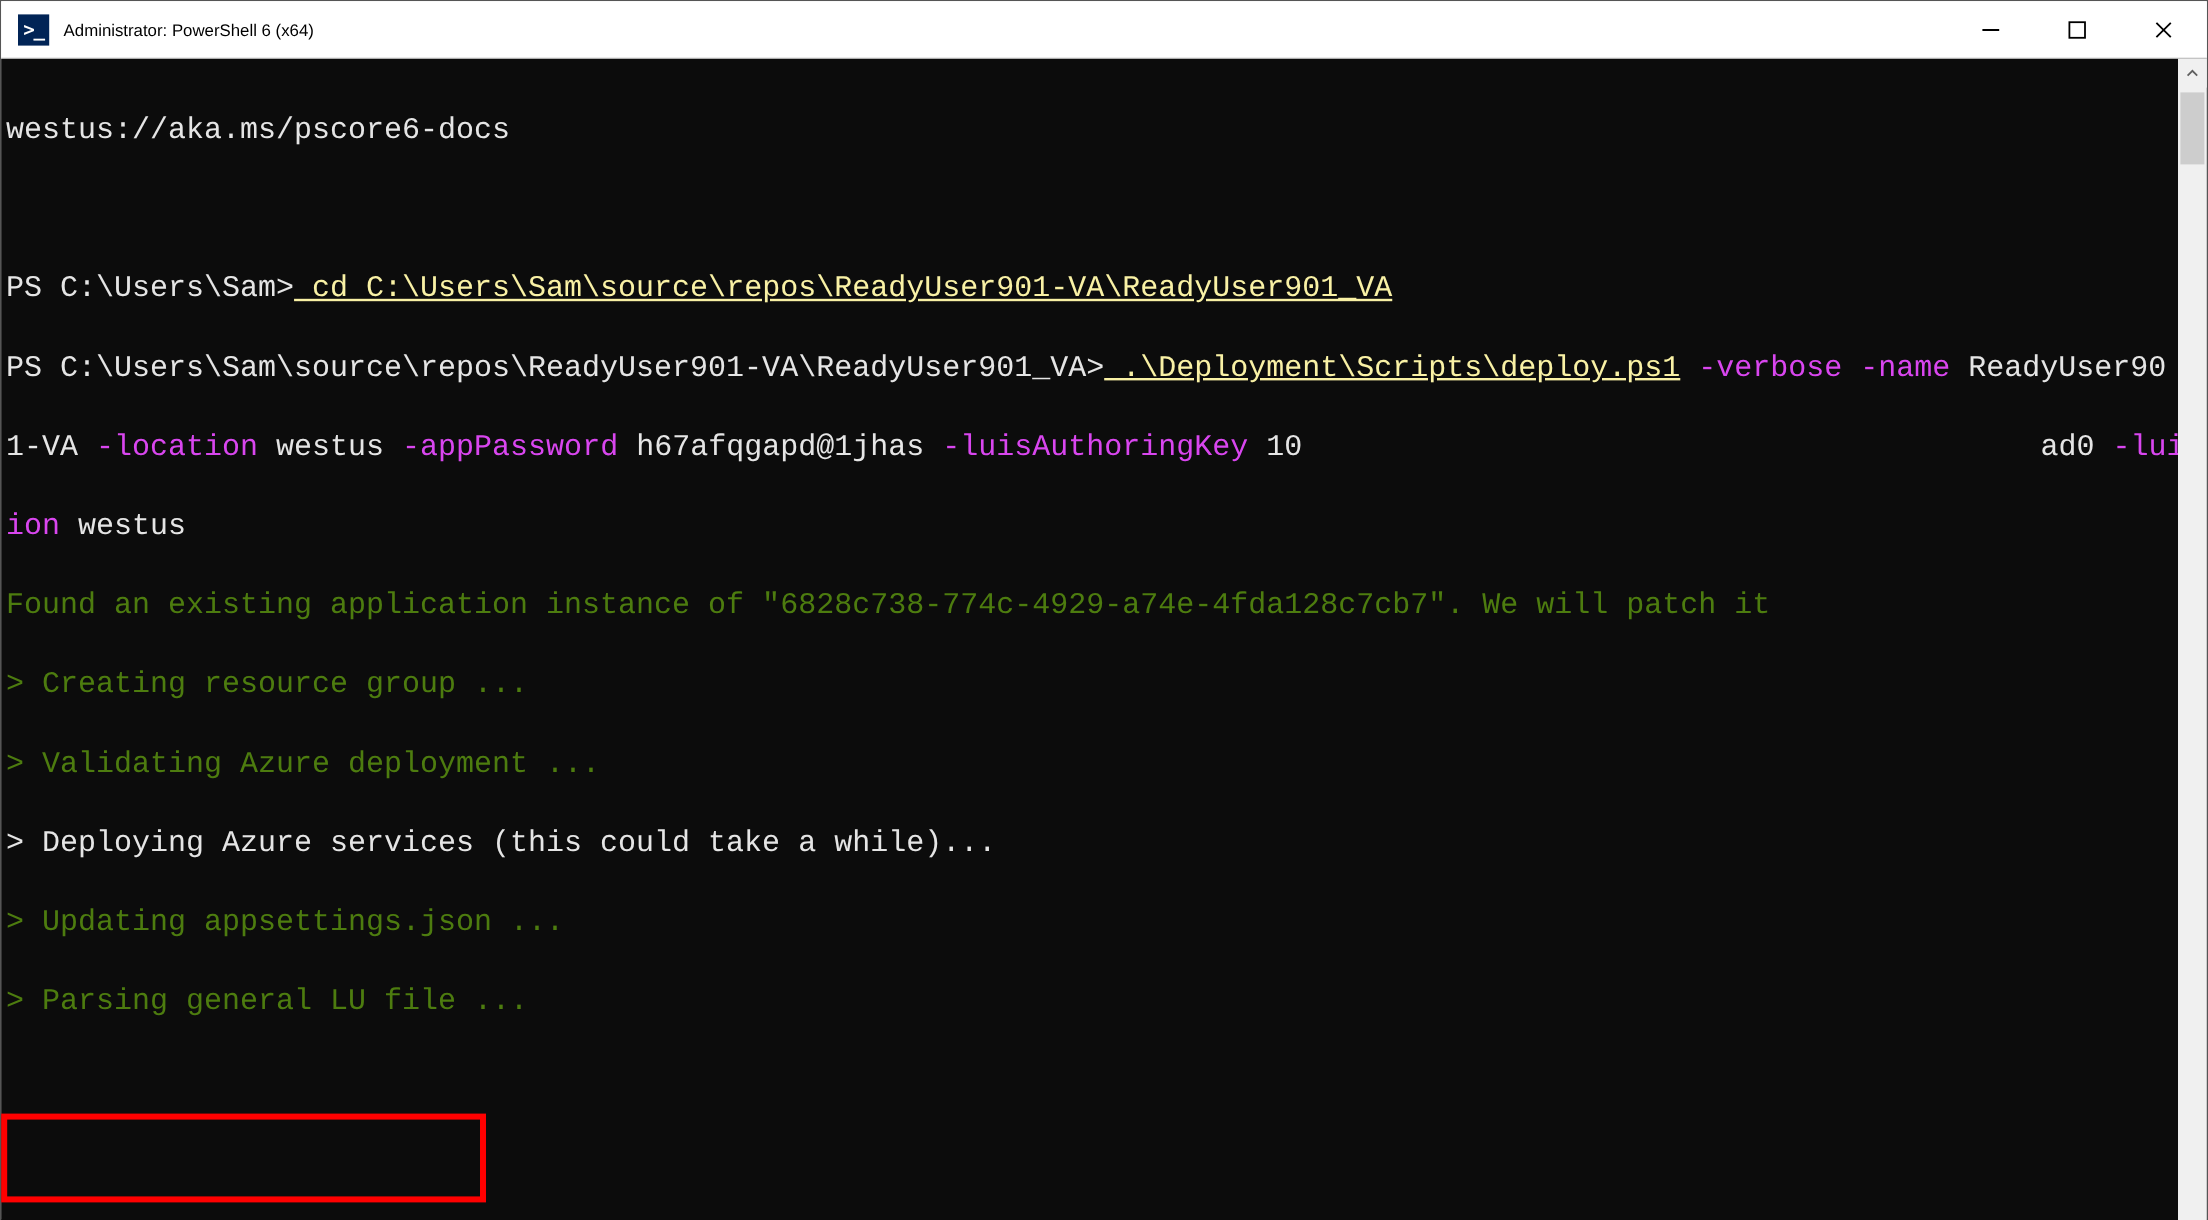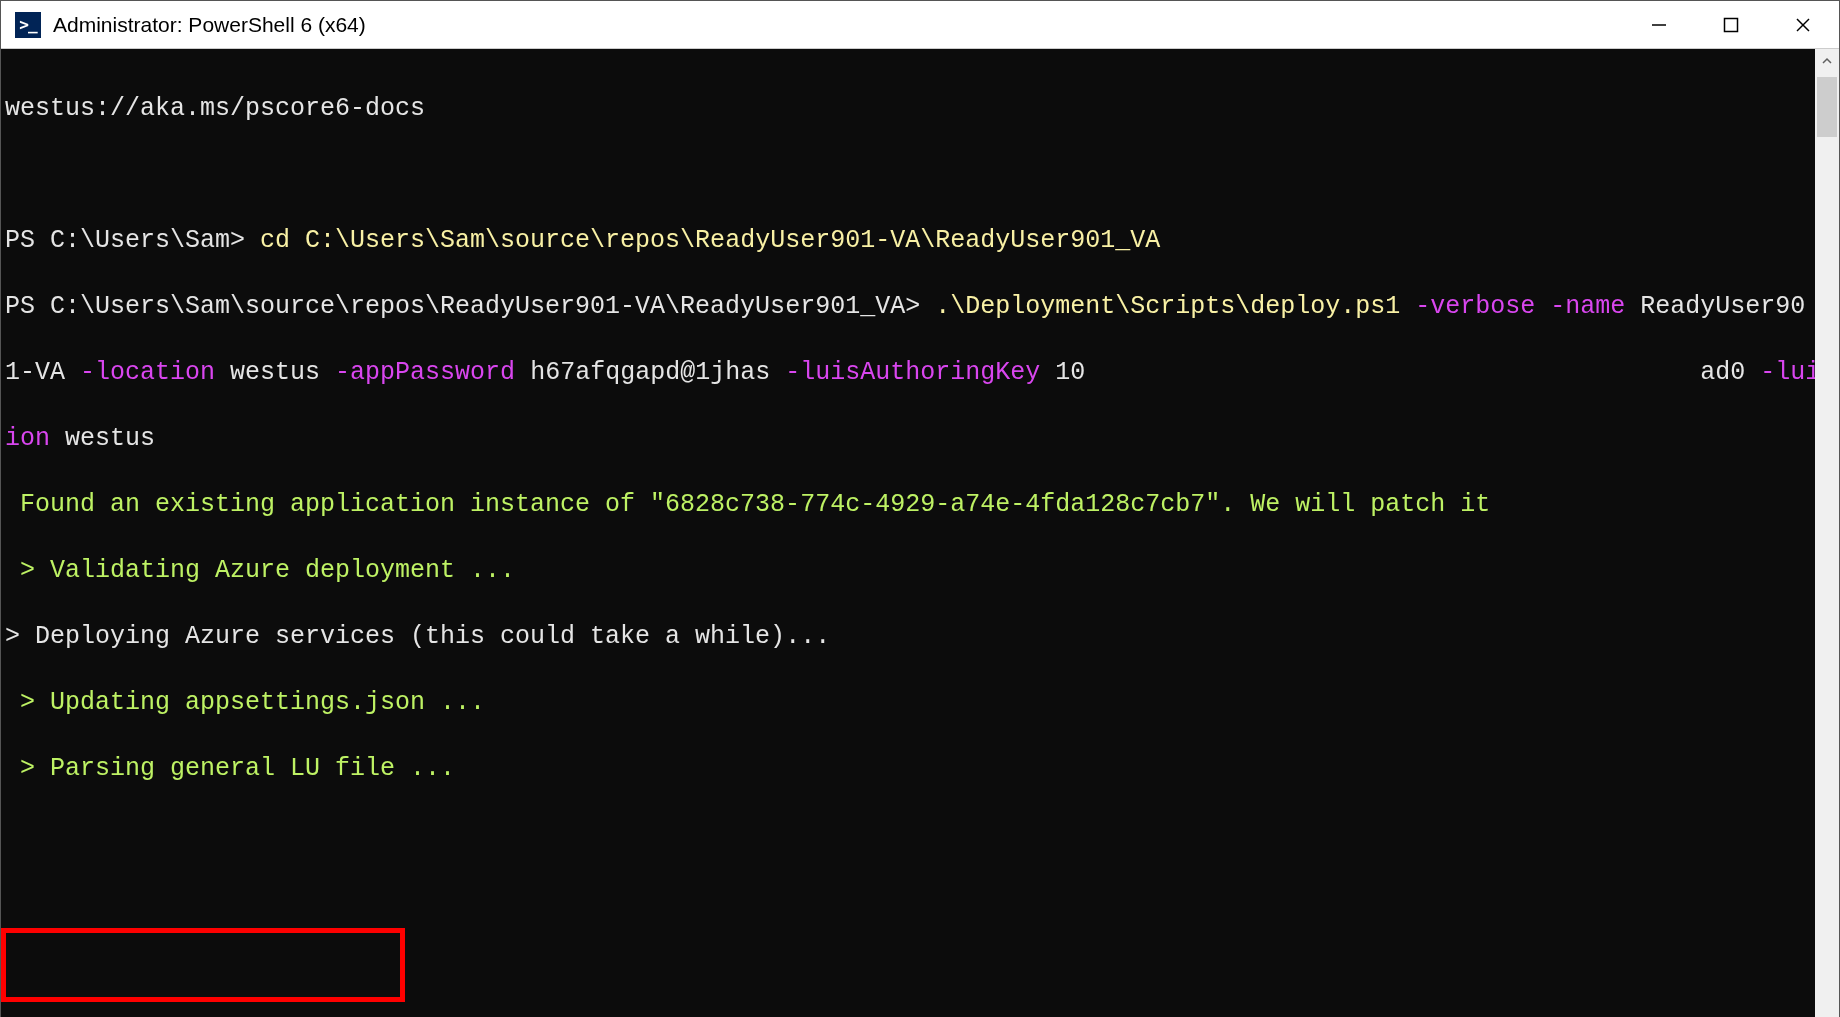--- a/index.html
+++ b/index.html
@@ -4,38 +4,38 @@
 <style>
   * { margin: 0; padding: 0; box-sizing: border-box; }
   html, body { width: 1840px; height: 1017px; background: #fff; font-family: "Segoe UI", Arial, sans-serif; overflow: hidden; }
 
   .window { width: 1840px; height: 1017px; display: flex; flex-direction: column; border: 1px solid #555; }
 
   
   .titlebar { height: 48px; background: #fff; display: flex; align-items: center; border-bottom: 1px solid #ccc; }
   .titlebar .icon-box { width: 26px; height: 26px; margin-left: 14px; background: #012456; display: flex; align-items: center; justify-content: center; }
   .titlebar .icon-box span { color: #fff; font-weight: bold; font-size: 16px; font-family: Consolas, monospace; letter-spacing: -1px; }
-  .titlebar .title-text { margin-left: 12px; font-size: 21px; color: #000; }
+  .titlebar .title-text { margin-left: 12px; font-size: 14px; color: #000; }
   .titlebar .spacer { flex: 1; }
   .titlebar .win-btn { width: 72px; height: 48px; display: flex; align-items: center; justify-content: center; font-size: 20px; }
   .titlebar .win-btn svg { width: 18px; height: 18px; }
 
   
   .console-wrap { flex: 1; display: flex; background: #0c0c0c; position: relative; }
   .console { flex: 1; padding: 10px 0 0 4px; font-family: Consolas, "Courier New", monospace; font-size: 25px; line-height: 33px; color: #cccccc; white-space: pre; overflow: hidden; }
   .scrollbar { width: 24px; background: #f0f0f0; position: relative; }
   .scroll-up, .scroll-down { width: 24px; height: 24px; background: #f0f0f0; display: flex; align-items: center; justify-content: center; position: absolute; }
   .scroll-up { top: 0; }
   .scroll-thumb { position: absolute; left: 2px; width: 20px; top: 28px; height: 60px; background: #cdcdcd; }
 
   
   .c-gray   { color: #d946ef; }
   .c-white  { color: #e5e5e5; }
-  .c-yellow { color: #bef264; margin-left: 15px; }
-  .c-byellow{ color: #f9f1a5; }
+  .c-yellow { color: #4d7c0f; }
+  .c-byellow{ color: #f9f1a5; text-decoration: underline; }
 
   .line { display: block; }
 
   
   .redbox { position: absolute; border: 5px solid #ff0000; pointer-events: none; }
 </style>
 </head>
 <body>
 
 <div class="window">
@@ -66,20 +66,21 @@
 
   <div class="console-wrap">
     <div class="console">
 <span class="line c-white">westus://aka.ms/pscore6-docs</span>
 <span class="line"> </span>
 <span class="line"><span class="c-white">PS C:\Users\Sam&gt;</span><span class="c-byellow"> cd C:\Users\Sam\source\repos\ReadyUser901-VA\ReadyUser901_VA</span></span>
 <span class="line"><span class="c-white">PS C:\Users\Sam\source\repos\ReadyUser901-VA\ReadyUser901_VA&gt;</span><span class="c-byellow"> .\Deployment\Scripts\deploy.ps1</span><span class="c-gray"> -verbose</span><span class="c-gray"> -name</span><span class="c-white"> ReadyUser90</span></span>
 <span class="line"><span class="c-white">1-VA</span><span class="c-gray"> -location</span><span class="c-white"> westus</span><span class="c-gray"> -appPassword</span><span class="c-white"> h67afqgapd@1jhas</span><span class="c-gray"> -luisAuthoringKey</span><span class="c-white"> 10</span><span>                                         </span><span class="c-white">ad0</span><span class="c-gray"> -luisAuthoringReg</span></span>
 <span class="line"><span class="c-gray">ion</span><span class="c-white"> westus</span></span>
 <span class="line c-yellow">Found an existing application instance of "6828c738-774c-4929-a74e-4fda128c7cb7". We will patch it</span>
+<span class="line c-yellow">&gt; Creating resource group ...</span>
 <span class="line c-yellow">&gt; Validating Azure deployment ...</span>
 <span class="line c-white">&gt; Deploying Azure services (this could take a while)...</span>
 <span class="line c-yellow">&gt; Updating appsettings.json ...</span>
 <span class="line c-yellow">&gt; Parsing general LU file ...</span>
 
 
 
 
 
 

